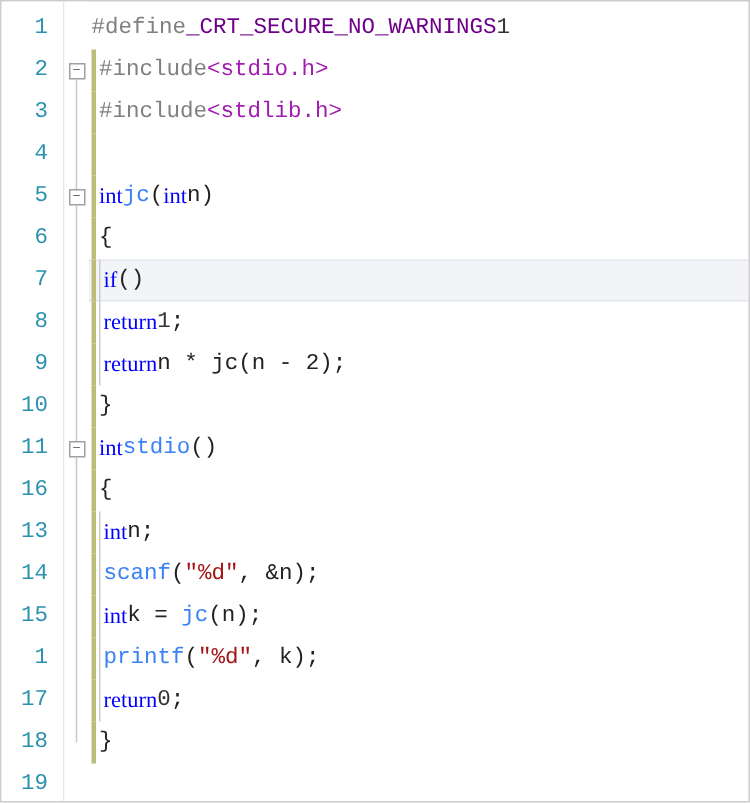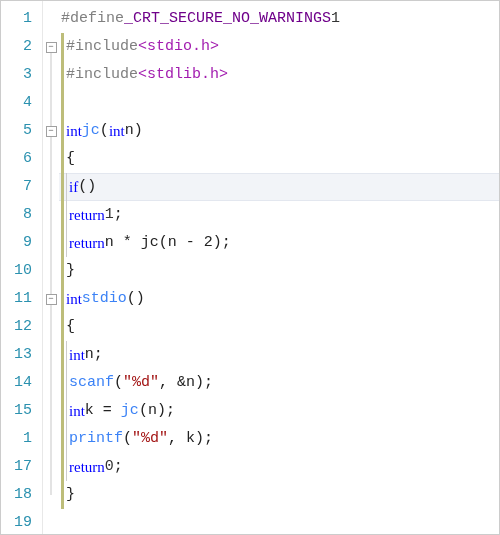--- a/index.html
+++ b/index.html
@@ -118,21 +118,21 @@
     <div>2</div>
     <div>3</div>
     <div>4</div>
     <div>5</div>
     <div>6</div>
     <div>7</div>
     <div>8</div>
     <div>9</div>
     <div>10</div>
     <div>11</div>
-    <div>12</div>
+    <div>16</div>
     <div>13</div>
     <div>14</div>
     <div>15</div>
     <div>1</div>
     <div>17</div>
     <div>18</div>
     <div>19</div>
   </div>
 
   <div class="fold-col">

